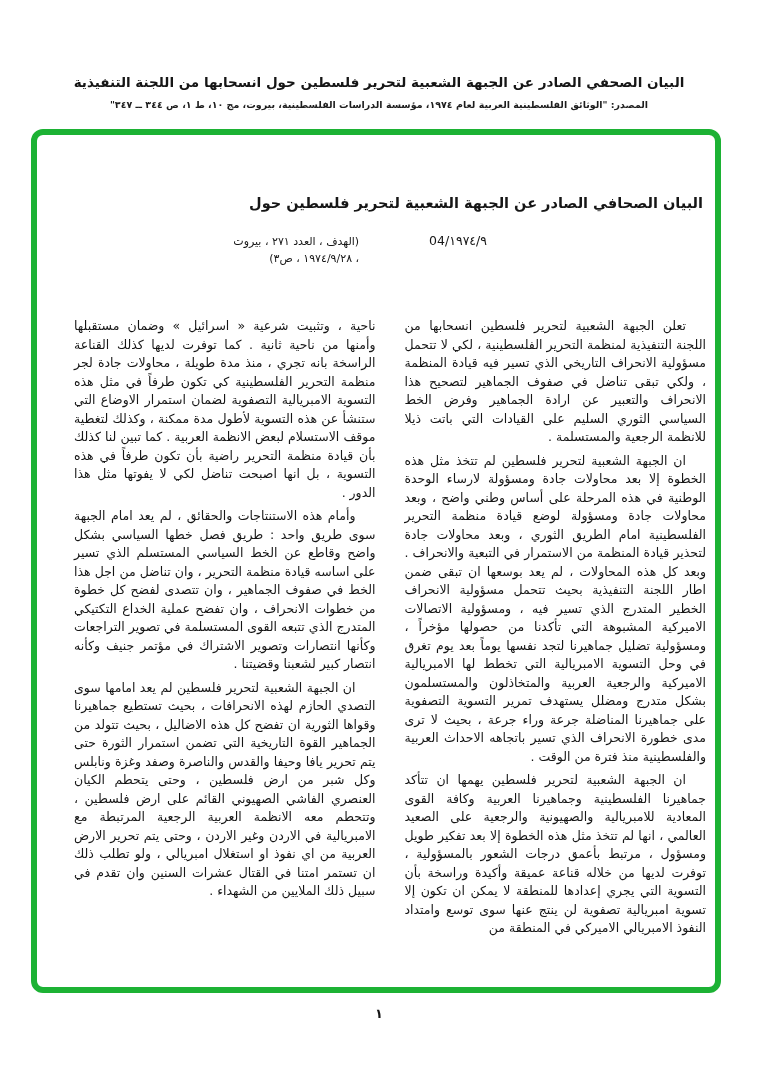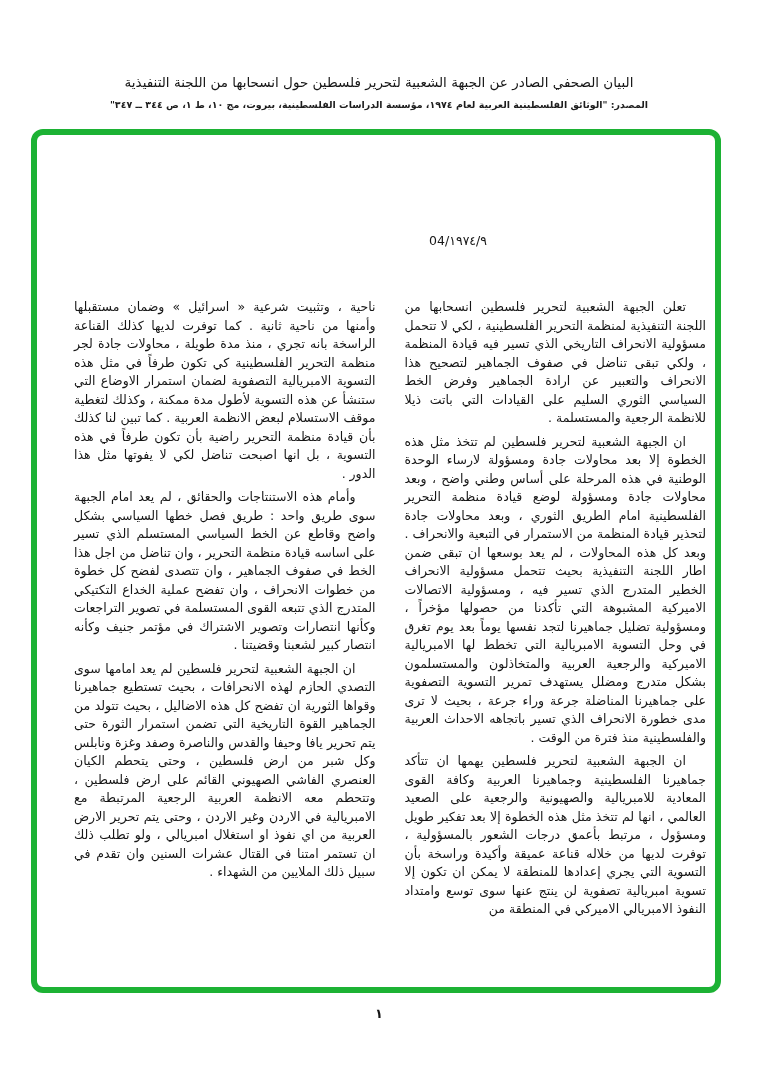--- a/index.html
+++ b/index.html
@@ -10,21 +10,21 @@
     background: #ffffff;
     color: var(--ink);
     font-family: "DejaVu Sans", sans-serif;
     overflow: hidden;
   }
   .page { position: relative; width: 758px; height: 1078px; }
 
   .header-title {
     direction: rtl;
     text-align: center;
-    font-weight: normal;
+    font-weight: bold;
     font-size: 13.5px;
     padding-top: 74px;
     letter-spacing: 0;
   }
   .source-line {
     direction: rtl;
     text-align: center;
     font-weight: bold;
     font-size: 9.5px;
     margin-top: 9px;
@@ -98,25 +98,26 @@
 
 <div class="page">
 
   <div class="header-title">البيان الصحفي الصادر عن الجبهة الشعبية لتحرير فلسطين حول انسحابها من اللجنة التنفيذية</div>
 
   <div class="source-line">المصدر: "الوثائق الفلسطينية العربية لعام ١٩٧٤، مؤسسة الدراسات الفلسطينية، بيروت، مج ١٠، ط ١، ص ٣٤٤ ــ ٣٤٧"</div>
 
   <div class="doc-box">
 
     <div class="doc-title">
-      <br>
+      <span>البيان الصحافي الصادر عن الجبهة الشعبية لتحرير فلسطين حول</span><br>
     </div>
 
     <div class="date-row">
       <span class="doc-date">١٩٧٤/٩/04</span>
+      <span class="doc-cite">(الهدف ، العدد ٢٧١ ، بيروت ، ١٩٧٤/٩/٢٨ ، ص٣)</span>
     </div>
 
     <div class="columns">
 
       <div class="col">
         <p>تعلن الجبهة الشعبية لتحرير فلسطين انسحابها من اللجنة التنفيذية لمنظمة التحرير الفلسطينية ، لكي لا تتحمل مسؤولية الانحراف التاريخي الذي تسير فيه قيادة المنظمة ، ولكي تبقى تناضل في صفوف الجماهير لتصحيح هذا الانحراف والتعبير عن ارادة الجماهير وفرض الخط السياسي الثوري السليم على القيادات التي باتت ذيلا للانظمة الرجعية والمستسلمة .</p>
         <p>ان الجبهة الشعبية لتحرير فلسطين لم تتخذ مثل هذه الخطوة إلا بعد محاولات جادة ومسؤولة لارساء الوحدة الوطنية في هذه المرحلة على أساس وطني واضح ، وبعد محاولات جادة ومسؤولة لوضع قيادة منظمة التحرير الفلسطينية امام الطريق الثوري ، وبعد محاولات جادة لتحذير قيادة المنظمة من الاستمرار في التبعية والانحراف . وبعد كل هذه المحاولات ، لم يعد بوسعها ان تبقى ضمن اطار اللجنة التنفيذية بحيث تتحمل مسؤولية الانحراف الخطير المتدرج الذي تسير فيه ، ومسؤولية الاتصالات الاميركية المشبوهة التي تأكدنا من حصولها مؤخراً ، ومسؤولية تضليل جماهيرنا لتجد نفسها يوماً بعد يوم تغرق في وحل التسوية الامبريالية التي تخطط لها الامبريالية الاميركية والرجعية العربية والمتخاذلون والمستسلمون بشكل متدرج ومضلل يستهدف تمرير التسوية التصفوية على جماهيرنا المناضلة جرعة وراء جرعة ، بحيث لا ترى مدى خطورة الانحراف الذي تسير باتجاهه الاحداث العربية والفلسطينية منذ فترة من الوقت .</p>
         <p>ان الجبهة الشعبية لتحرير فلسطين يهمها ان تتأكد جماهيرنا الفلسطينية وجماهيرنا العربية وكافة القوى المعادية للامبريالية والصهيونية والرجعية على الصعيد العالمي ، انها لم تتخذ مثل هذه الخطوة إلا بعد تفكير طويل ومسؤول ، مرتبط بأعمق درجات الشعور بالمسؤولية ، توفرت لديها من خلاله قناعة عميقة وأكيدة وراسخة بأن التسوية التي يجري إعدادها للمنطقة لا يمكن ان تكون إلا تسوية امبريالية تصفوية لن ينتج عنها سوى توسع وامتداد النفوذ الامبريالي الاميركي في المنطقة من</p>
       </div>
 

